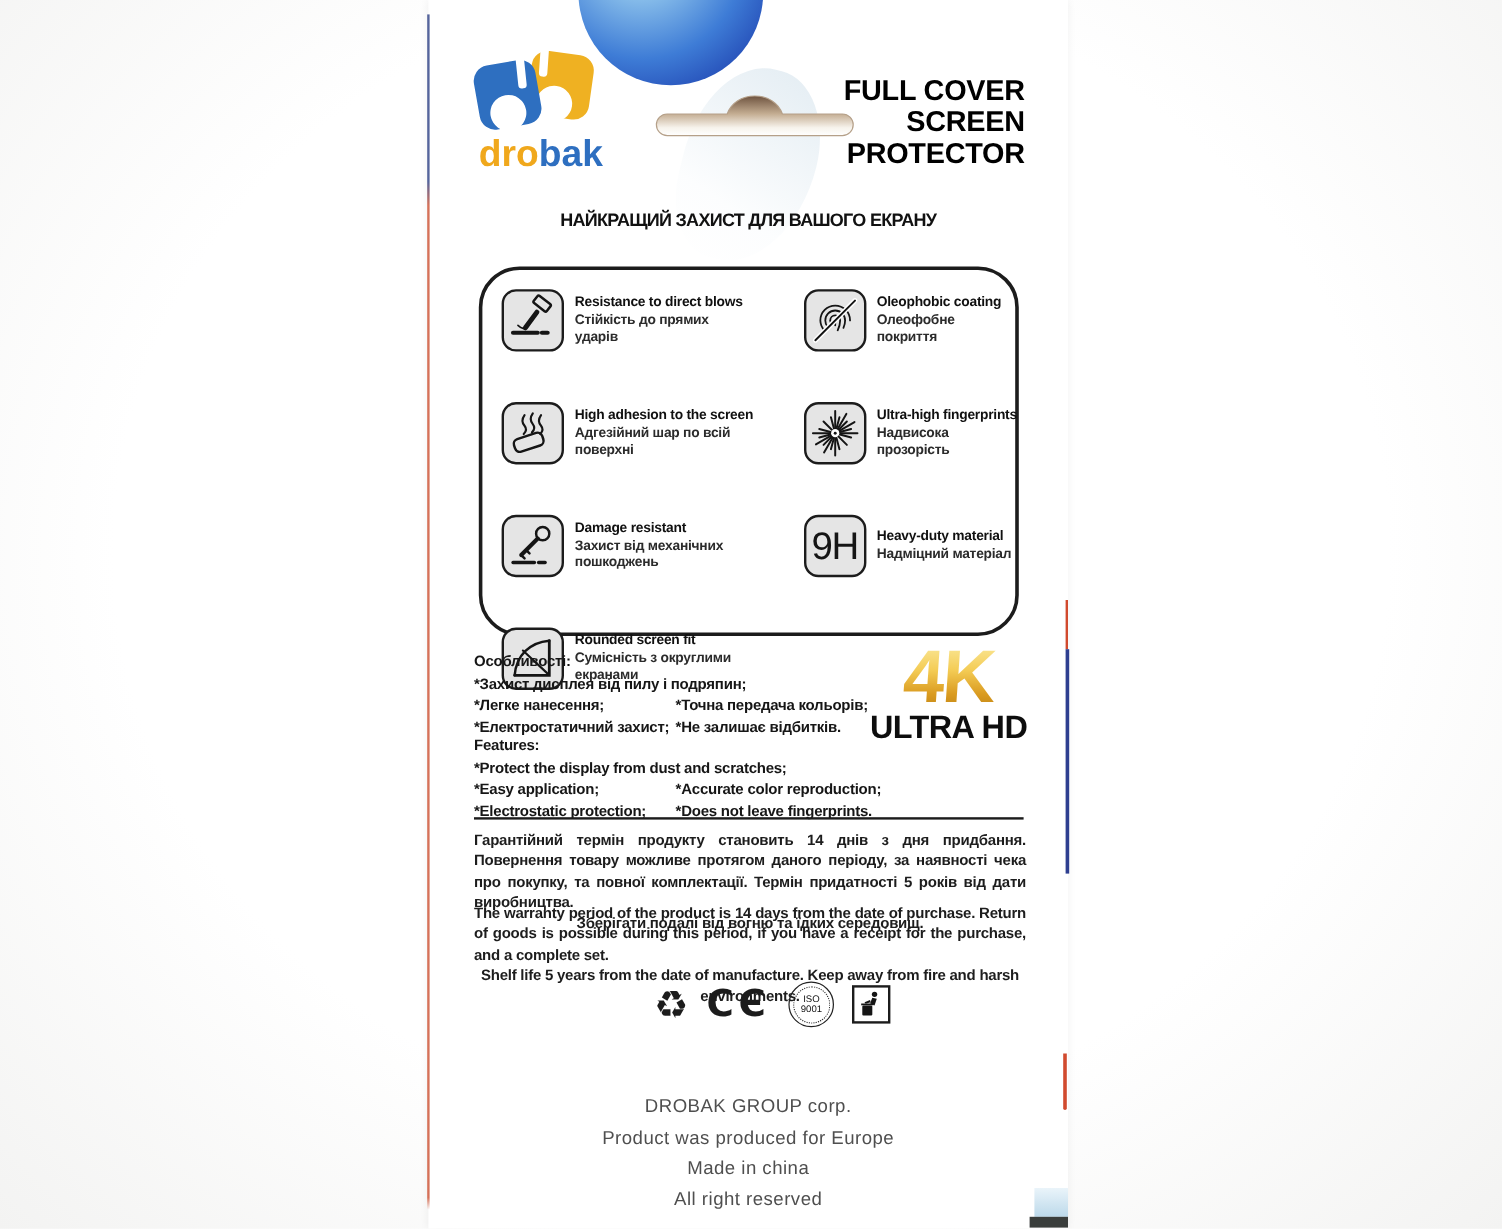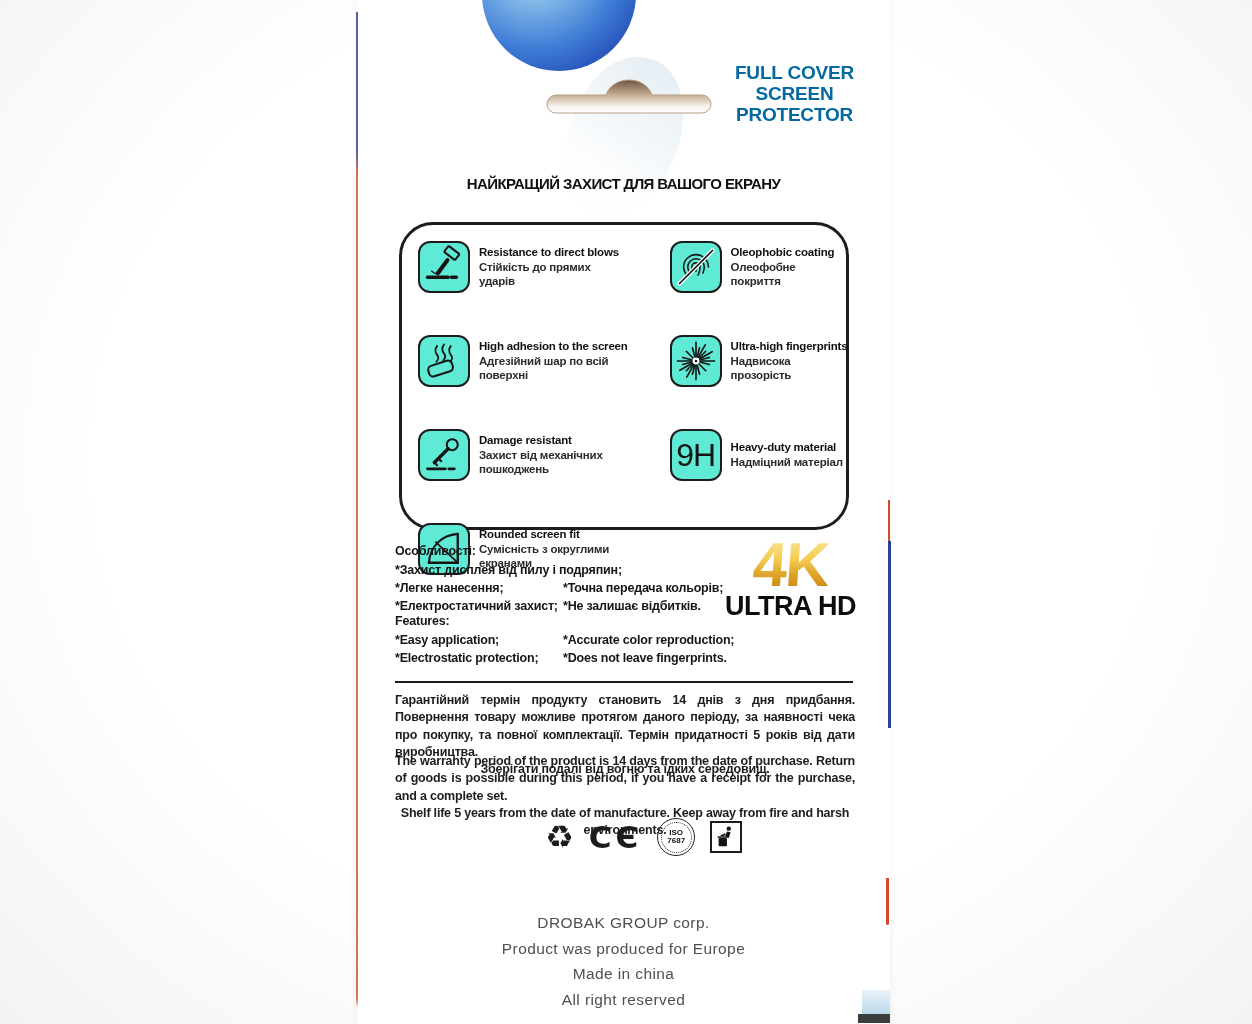--- a/index.html
+++ b/index.html
@@ -39,34 +39,34 @@
   .logo .arch { position:absolute; width:30px; height:30px; background:#fff; border-radius:50%; }
   .logo .sq.blue .arch { left:9px; top:27px; }
   .logo .sq.yellow .arch { left:8px; top:28px; }
   .logo .stem { position:absolute; width:7px; height:30px; background:#fff; border-radius:3px; }
   .logo .sq.blue .stem { right:8px; top:-6px; transform:rotate(4deg); }
   .logo .sq.yellow .stem { left:6px; top:-8px; transform:rotate(-4deg); }
   .wordmark { position:absolute; left:2px; top:68px; font-size:31px; font-weight:700; letter-spacing:0; }
   .wordmark .dro { color:#f0a81c; }
   .wordmark .bak { color:#2e6fc0; }
 
-  .tagline { position:absolute; right:36px; top:63px; text-align:center;
-    color:#0369a1; font-size:19px; font-weight:700; line-height:1.1; letter-spacing:-0.2px; }
+  .tagline { position:absolute; right:36px; top:63px; text-align:right;
+    color:#000000; font-size:24px; font-weight:700; line-height:1.1; letter-spacing:-0.2px; }
 
   .title { position:absolute; left:0; top:175px; width:100%; text-align:center;
     font-size:15px; font-weight:700; letter-spacing:-0.6px; color:#111; }
 
   
   .fbox { position:absolute; left:42px; top:222px; width:450px; height:308px;
     border:3px solid #1c1c1c; border-radius:34px;
     display:grid; grid-template-rows:repeat(4,1fr); grid-auto-flow:column;
     padding:16px 12px 14px 16px; column-gap:10px; row-gap:4px;gap:42px; }
   .fitem { display:flex; align-items:center; }
   .ficon { flex:0 0 52px; width:52px; height:52px; border:2.5px solid #1c1c1c; border-radius:12px;
-    display:flex; align-items:center; justify-content:center; margin-right:9px; background:#5eead4; }
+    display:flex; align-items:center; justify-content:center; margin-right:9px; background:#e5e5e5; }
   .ficon svg { width:44px; height:44px; }
   .ftext { font-size:11.5px; line-height:1.28; letter-spacing:-0.2px; }
   .ftext .en { font-weight:700; color:#101010; white-space:nowrap; }
   .ftext .uk { font-weight:700; color:#2b2b2b; }
   .badge9h { font-size:32px; font-weight:400; letter-spacing:-1px; color:#151515; font-family:"Liberation Sans",sans-serif; }
 
   
   .list { position:absolute; left:38px; font-size:12.5px; font-weight:700; letter-spacing:-0.2px; line-height:1.45; color:#161616; }
   .list .hd { margin-bottom:1px; }
   .cols { display:grid; grid-template-columns:168px auto; }
@@ -87,21 +87,21 @@
   .warranty-en { top:753px; }
   .warranty p + p { text-align:center; }
 
   
   .certs { position:absolute; left:188px; top:818px; display:flex; align-items:center; gap:15px; }
   .recycle { font-family:"DejaVu Sans",sans-serif; font-size:32px; color:#1c1c1c; line-height:1; }
   .ce { font-family:"DejaVu Sans",sans-serif; font-size:31px; font-weight:600; letter-spacing:4px; color:#1c1c1c; }
   .iso { width:38px; height:38px; border:1.4px solid #222; border-radius:50%;
     display:flex; flex-direction:column; align-items:center; justify-content:center; position:relative; }
   .iso::before { content:""; position:absolute; inset:2.5px; border:1.6px dotted #333; border-radius:50%; }
-  .iso span { font-size:8px; font-weight:700; line-height:1.05; color:#111; z-index:1; }
+  .iso span { font-size:8px; font-weight:400; line-height:1.05; color:#111; z-index:1; }
   .dispose { width:32px; height:32px; border:2px solid #1c1c1c; display:flex; align-items:center; justify-content:center; }
 
   .footer { position:absolute; left:0; top:910px; width:100%; text-align:center;
     font-size:15.5px; color:#4f4f4f; line-height:1.66; letter-spacing:.4px; font-weight:400; }
 </style>
 </head>
 <body>
 
 <div class="card">
 
@@ -113,20 +113,33 @@
       <linearGradient id="holeg" x1="0" y1="0" x2="0" y2="1">
         <stop offset="0" stop-color="#6f5440"></stop>
         <stop offset="0.45" stop-color="#c4ad92"></stop>
         <stop offset="0.8" stop-color="#f7f3ec"></stop>
         <stop offset="1" stop-color="#ffffff"></stop>
       </linearGradient>
     </defs>
     <path d="M13 21 H63 C66 12 75 6 86 6 C97 6 106 12 109 21 H159 A9 9 0 0 1 159 39 H13 A9 9 0 0 1 13 21 Z" fill="url(#holeg)" stroke="#b5a089" stroke-width="1"></path>
   </svg>
 
+  <div class="logo">
+    <div class="sq yellow">
+        <div class="stem"></div>
+        <div class="arch"></div>
+      </div>
+    <div class="sq blue">
+        <div class="stem"></div>
+        <div class="arch"></div>
+      </div>
+    <div class="wordmark">
+      <span class="dro">dro</span><span class="bak">bak</span>
+    </div>
+  </div>
 
   <div class="tagline">
     <div>FULL COVER</div>
     <div>SCREEN</div>
     <div>PROTECTOR</div>
   </div>
 
   <div class="title">НАЙКРАЩИЙ ЗАХИСТ ДЛЯ ВАШОГО ЕКРАНУ</div>
 
   <div class="fbox">
@@ -258,20 +271,21 @@
     </div>
   </div>
 
   <div class="fourk">
     <div class="big">4K</div>
     <div class="small">ULTRA HD</div>
   </div>
 
   <div class="list en-list">
     <div class="hd">Features:</div>
+    <div>*Protect the display from dust and scratches;</div>
     <div class="cols">
       <div>*Easy application;</div>
       <div>*Accurate color reproduction;</div>
       <div>*Electrostatic protection;</div>
       <div>*Does not leave fingerprints.</div>
     </div>
   </div>
 
   <div class="divider"></div>
 
@@ -283,21 +297,21 @@
   <div class="warranty warranty-en">
     <p>The warranty period of the product is 14 days from the date of purchase. Return of goods is possible during this period, if you have a receipt for the purchase, and a complete set.</p>
     <p>Shelf life 5 years from the date of manufacture. Keep away from fire and harsh environments.</p>
   </div>
 
   <div class="certs">
     <div class="recycle">♻</div>
     <div class="ce">CЄ</div>
     <div class="iso">
       <span>ISO</span>
-      <span>7687</span>
+      <span>9001</span>
     </div>
     <div class="dispose">
       <svg viewBox="0 0 28 28" width="26" height="26" fill="#151515">
         <circle cx="17" cy="5" r="2.4"></circle>
         <path d="M15 8 L19 9 L17 15 L13 13 Z"></path>
         <path d="M13 10 L8 12 L9 13.5 L13.5 12 Z"></path>
         <rect x="6" y="15" width="9" height="9" rx="1"></rect>
         <rect x="5" y="13.2" width="11" height="1.6"></rect>
       </svg>
     </div>

